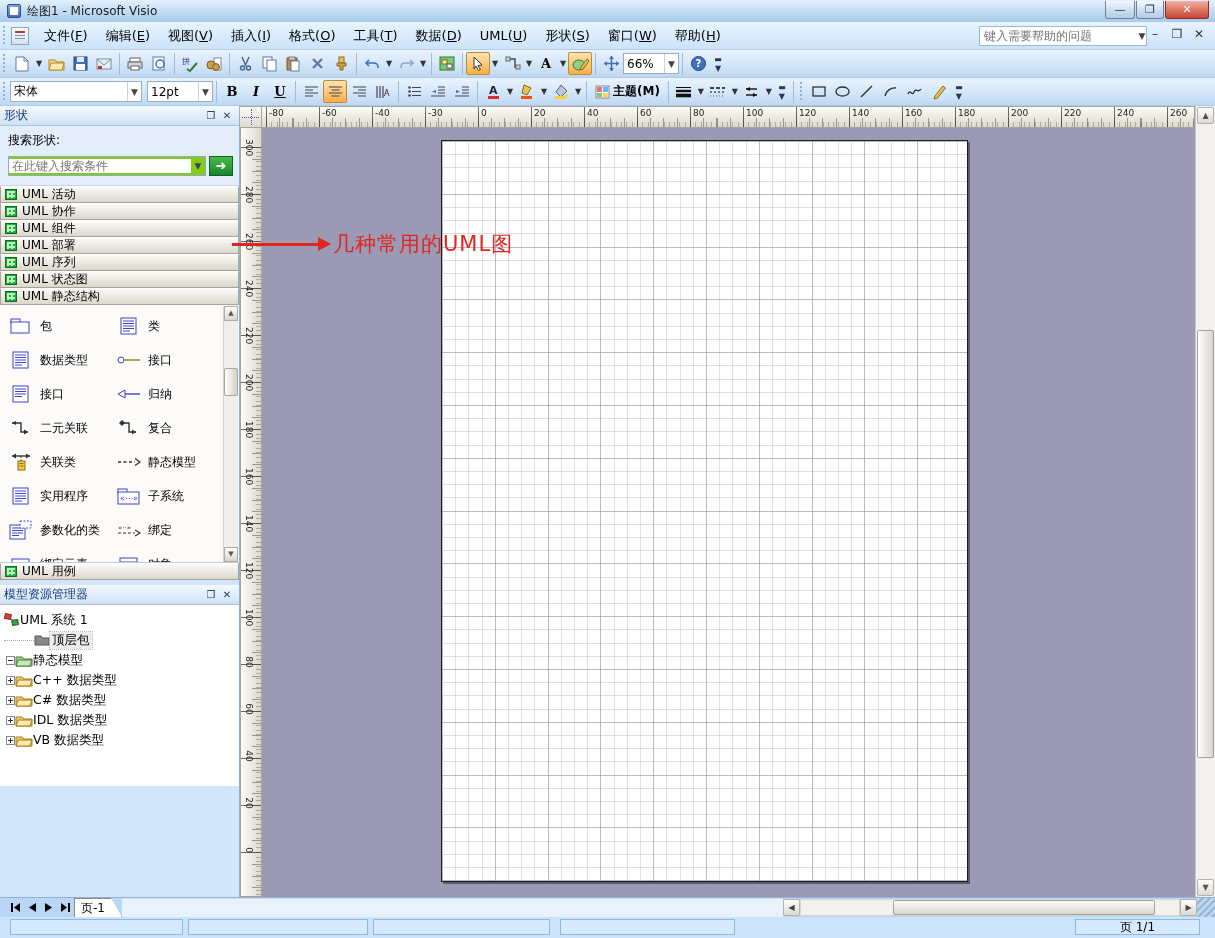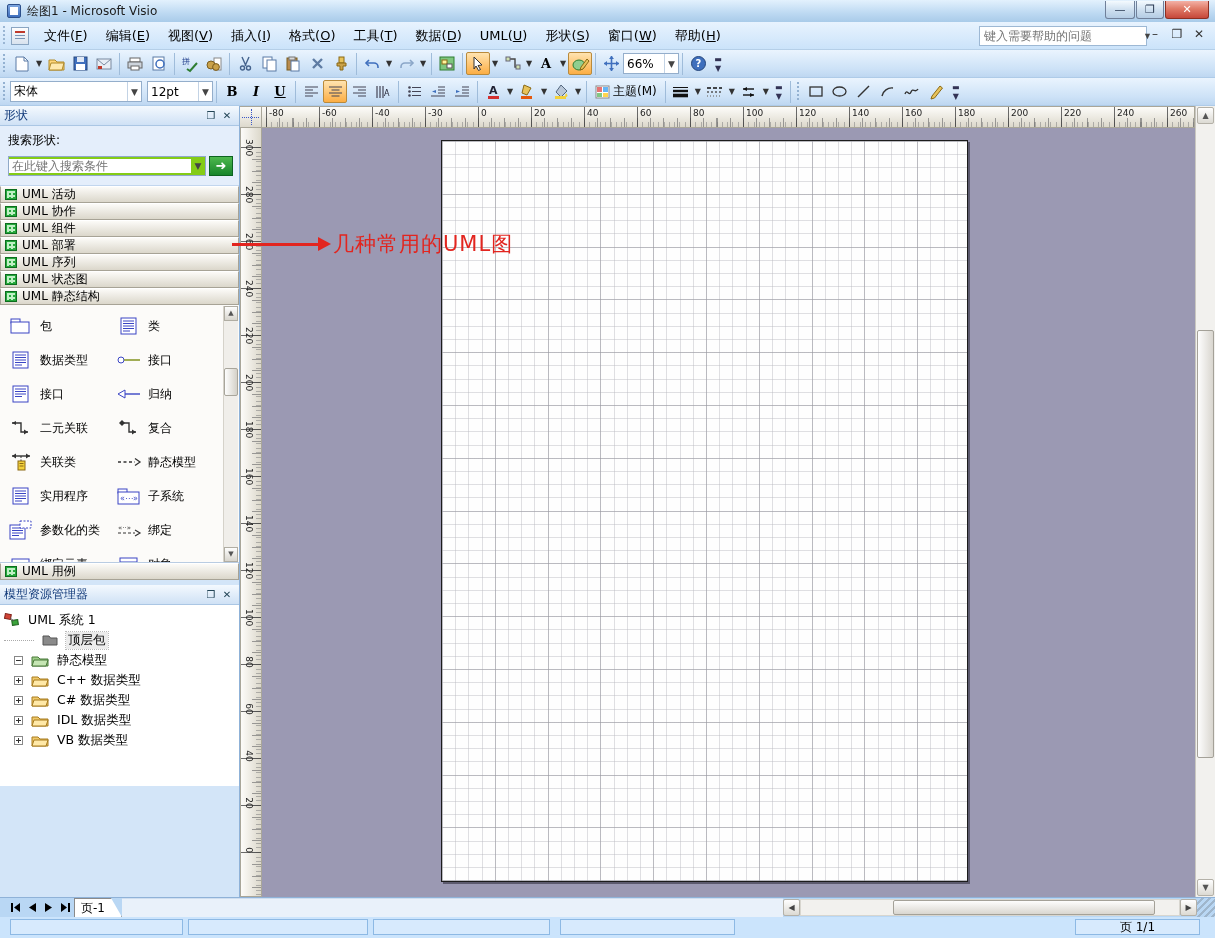--- a/index.html
+++ b/index.html
@@ -25,21 +25,21 @@
   #menubar { position:absolute; left:0; top:22px; width:100%; height:28px;
     background:linear-gradient(#e8f3fe,#cbe3fa); display:flex; align-items:center; border-bottom:1px solid #b5cfe8;}
   .mb-grip { width:5px; height:20px; margin-left:2px;
     background:repeating-linear-gradient(#9ab6d4 0 2px, transparent 2px 4px); background-size:2px 100%; background-repeat:no-repeat; background-position:1px 0;}
   .mb-icon { width:18px; height:18px; margin:0 6px 0 4px; background:linear-gradient(#fdfdfd,#d8e2ee); border:1px solid #8aa5c2; position:relative;}
   .mb-icon:before{content:""; position:absolute; left:3px; top:3px; right:3px; height:2px; background:#c0392b;}
   .mb-icon:after{content:""; position:absolute; left:3px; top:7px; right:3px; bottom:3px; background:repeating-linear-gradient(#7a93b5 0 1px, transparent 1px 3px);}
   .menu-item { padding:0 9px; height:24px; line-height:24px; font-size:13px; cursor:default; }
   .menu-item u { text-decoration:underline; }
   #helpbox { position:absolute; right:68px; top:4px; width:168px; height:20px; background:#fff;
-    border:1px solid #9db8d4; display:flex; align-items:center;font-family:Liberation Serif, serif; }
+    border:1px solid #9db8d4; display:flex; align-items:center; }
   #helpbox input { flex:1; border:none; outline:none; font-size:12px; color:#888; padding:0 4px; font-family:inherit; background:transparent;}
   .dd-caret { width:14px; text-align:center; color:#444; font-size:9px; }
   .doc-btns { position:absolute; right:8px; top:5px; display:flex; gap:6px; color:#333; font-size:12px;}
   .doc-btn { width:16px; text-align:center; }
 
   
   .toolbar { position:absolute; left:0; width:100%; height:28px;
     background:linear-gradient(#eaf4fe,#cde2f7 70%,#bed7f1); display:flex; align-items:center; border-bottom:1px solid #aecbe8;}
   #toolbar1 { top:50px; } #toolbar2 { top:78px; }
   .grip { width:5px; height:20px; margin:0 3px 0 2px; flex:none;
@@ -47,21 +47,21 @@
   .sep { width:1px; height:22px; background:#9fbcda; margin:0 3px; flex:none;}
   .tbtn { width:24px; height:23px; flex:none; display:flex; align-items:center; justify-content:center; border:1px solid transparent; border-radius:2px;}
   .tbtn.sel { background:linear-gradient(#ffe3b0,#fcae44); border-color:#b98a3c; }
   .tbtn svg { display:block; }
   .dd { width:10px; height:23px; flex:none; display:flex; align-items:center; justify-content:center; font-size:8px; color:#333;}
   .combo { height:21px; background:#fff; border:1px solid #94aecb; display:flex; align-items:center; flex:none;}
   .combo input { border:none; outline:none; flex:1; font-size:12px; padding:0 3px; font-family:inherit; min-width:0;}
   .combo .dd-caret { border-left:1px solid #c3d3e5; height:100%; display:flex; align-items:center; justify-content:center;}
   .txtbtn { font-weight:bold; font-size:13px; font-family:"DejaVu Serif","Liberation Serif",serif;}
   .ov { width:12px; flex:none; color:#335; font-size:8px; text-align:center; line-height:9px; margin:0 2px;}
-  .theme-btn { height:23px; display:flex; align-items:center; padding:0 5px; gap:3px; flex:none; font-size:12px;}
+  .theme-btn { height:23px; display:flex; align-items:center; padding:0 5px; gap:3px; flex:none; font-size:12px;font-weight:bold;}
 
   
   #main { position:absolute; left:0; top:106px; width:100%; height:791px; background:#bcd9f5;}
 
   
   #left { position:absolute; left:0; top:0; width:240px; height:791px; background:#d3e5f8; border-right:1px solid #8fb2d8;}
   .panel-header { height:20px; background:linear-gradient(#f4f9fe,#cfe1f5); border-bottom:1px solid #aac6e4;
     display:flex; align-items:center; padding:0 4px; color:#123a7a; }
   .panel-title { flex:1; font-size:12px; }
   .ph-btn { width:16px; height:14px; text-align:center; font-size:10px; color:#245; line-height:14px;}
@@ -80,21 +80,21 @@
   .shape-grid { position:absolute; left:2px; top:4px; width:220px; display:grid;
     grid-template-columns:108px 108px; grid-auto-rows:34px; }
   .shape-item { display:flex; align-items:center; gap:6px; padding-left:6px; font-size:12px;}
   .shape-item .sic { width:26px; flex:none; display:flex; justify-content:center;}
   #sl-scroll { position:absolute; right:1px; top:1px; width:15px; height:256px; background:#f0eeea; border-left:1px solid #d5d2ca;}
   .sb-btn { position:absolute; left:0; width:14px; height:15px; background:linear-gradient(#fdfdfd,#d8d5cd); border:1px solid #b0ada3;
     font-size:7px; color:#555; text-align:center; line-height:13px;}
   #sl-thumb { position:absolute; left:0; top:62px; width:14px; height:28px; background:linear-gradient(90deg,#fdfdfd,#d4d1c8); border:1px solid #a8a59b; border-radius:2px;}
   #model-gap { height:5px; background:#d3e5f8; }
   #model-tree { background:#fff; height:181px; padding:5px 0 0 4px; overflow:hidden;}
-  .tree-row { height:20px; display:flex; align-items:center; gap:8px; font-size:12.5px; position:relative;}
+  .tree-row { height:20px; display:flex; align-items:center; gap:0; font-size:12.5px; position:relative;}
   .expander { width:9px; height:9px; border:1px solid #888; background:#fff; position:relative; flex:none;}
   .expander:before { content:""; position:absolute; left:1px; right:1px; top:3px; height:1px; background:#333;}
   .expander.plus:after { content:""; position:absolute; top:1px; bottom:1px; left:3px; width:1px; background:#333;}
   .tree-label.hl { background:#ececec; outline:1px dotted #bbb; padding:0 2px;}
   .tr-pad { flex:none; }
 
   
   #canvas-zone { position:absolute; left:240px; top:0; right:0; height:791px; }
   #ruler-corner { position:absolute; left:0; top:0; width:22px; height:22px;
     background:linear-gradient(#fcfbf7,#ddd9cd); border:1px solid #a9a699; border-left:none;}

